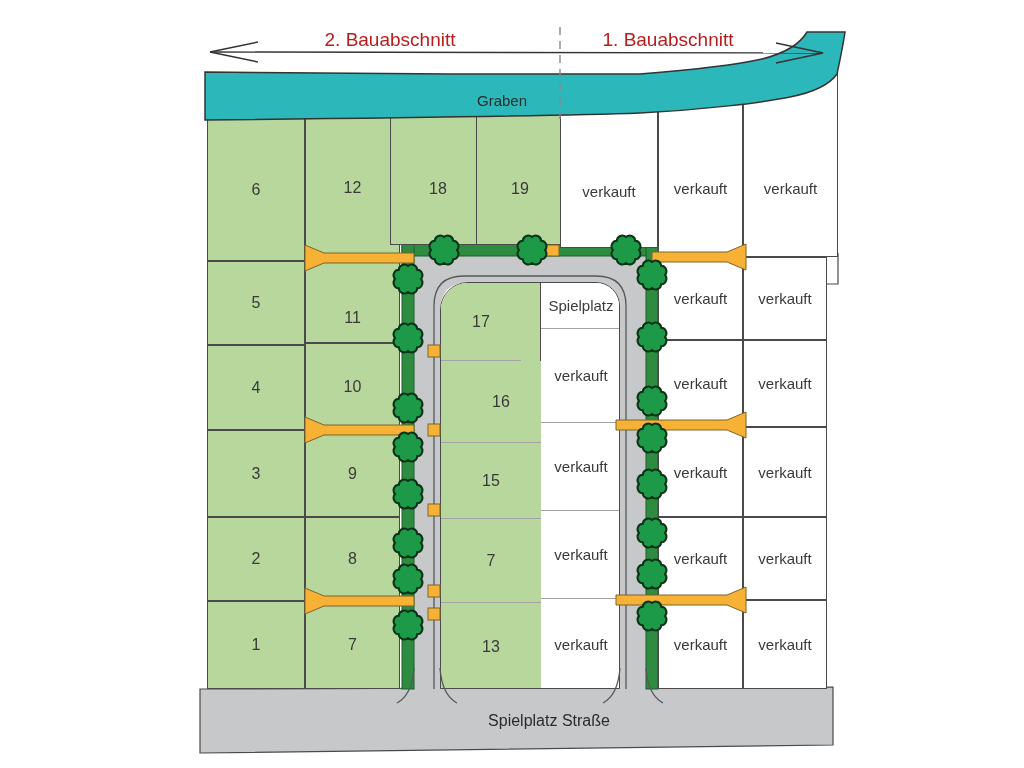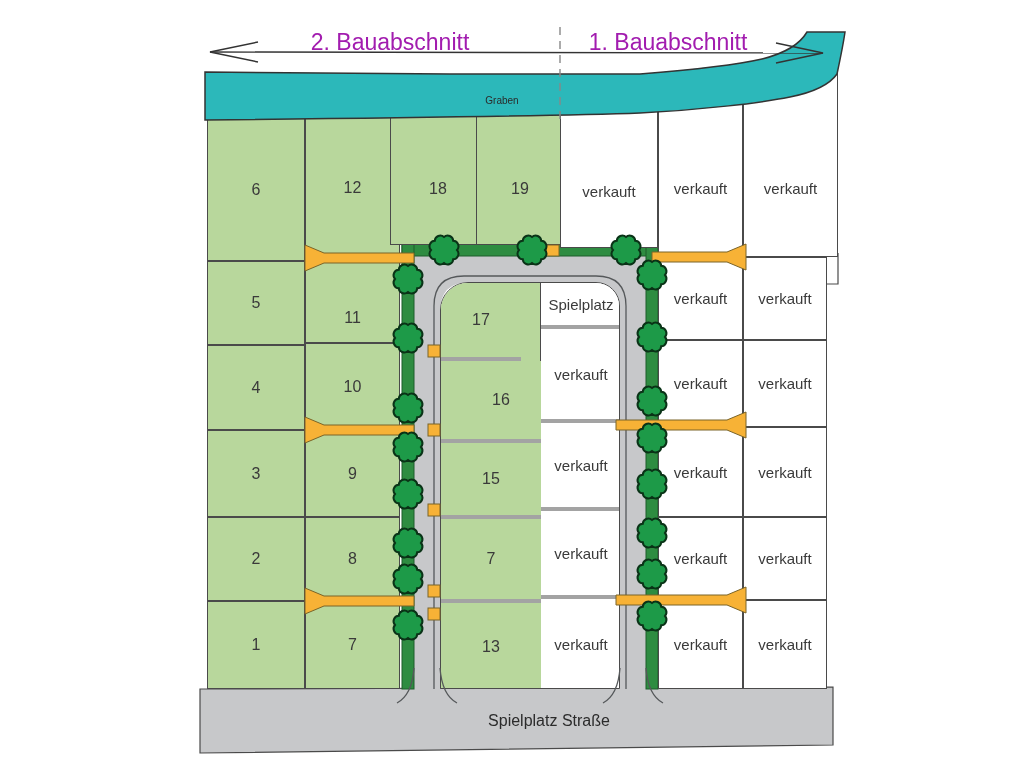--- a/index.html
+++ b/index.html
@@ -13,24 +13,24 @@
         display:flex;align-items:center;justify-content:center;}
   .green{background:#b8d79c;}
   .white{background:#ffffff;}
   .num{font-size:16px;color:#3a3a3a;}
   .sold{font-size:15px;color:#3a3a3a;}
   .island{position:absolute;left:440px;top:282px;width:180px;height:407px;box-sizing:border-box;
           border:1px solid #4a4a4a;border-radius:28px 24px 0 0;overflow:hidden;background:#fff;z-index:1;}
   .island .gcol{position:absolute;left:0;top:0;width:100px;height:407px;background:#b8d79c;
           border-right:1px solid #4a4a4a;box-sizing:border-box;}
   .island .cell{position:absolute;box-sizing:border-box;display:flex;align-items:center;justify-content:center;
-          border-bottom:4px solid #a3a3a3;}
+          border-bottom:1px solid #a3a3a3;}
   .txt{position:absolute;white-space:nowrap;z-index:3;}
-  .title{font-size:23px;color:#a21caf;transform:translateX(-50%);}
-  .maplabel{font-size:10px;color:#2b2b2b;transform:translate(-50%,-50%);}
+  .title{font-size:19px;color:#b91c1c;transform:translateX(-50%);}
+  .maplabel{font-size:15px;color:#2b2b2b;transform:translate(-50%,-50%);}
 </style>
 </head>
 <body>
 
 <div id="stage">
 
   <svg id="base" class="layer" width="1024" height="768">
 
     <polygon points="200,689 833,687 833,745 200,753" fill="#c7c8ca" stroke="#4a4a4a" stroke-width="1.2"></polygon>
 

